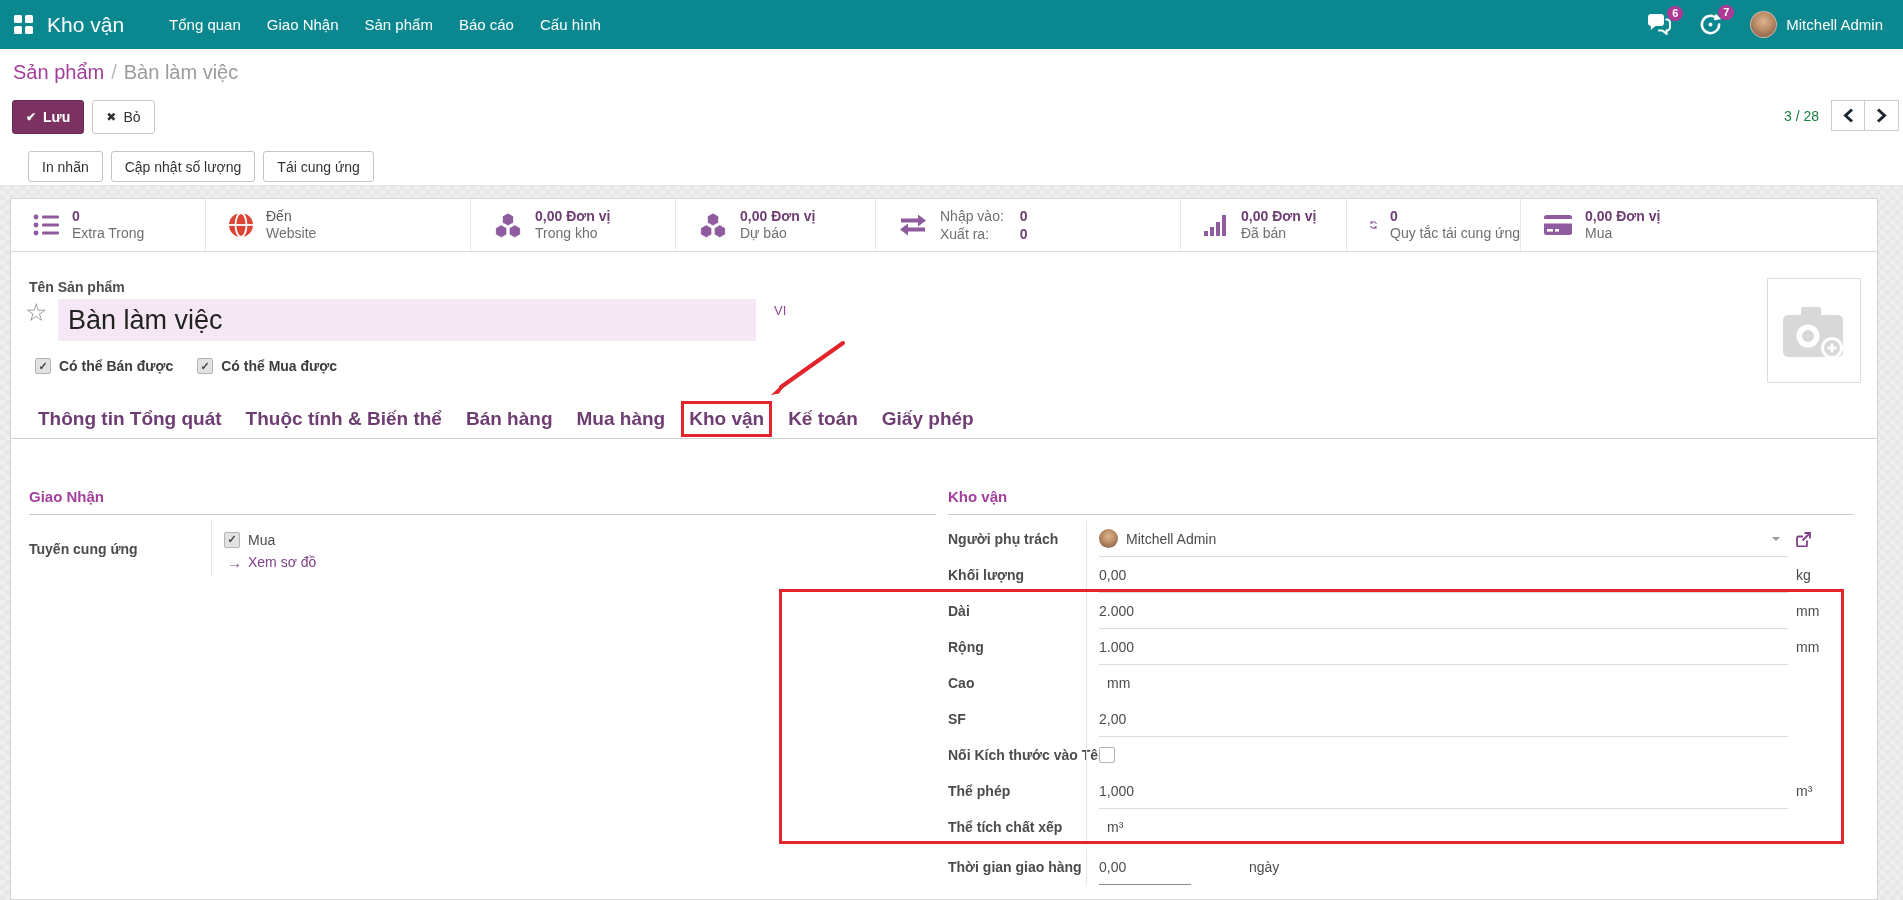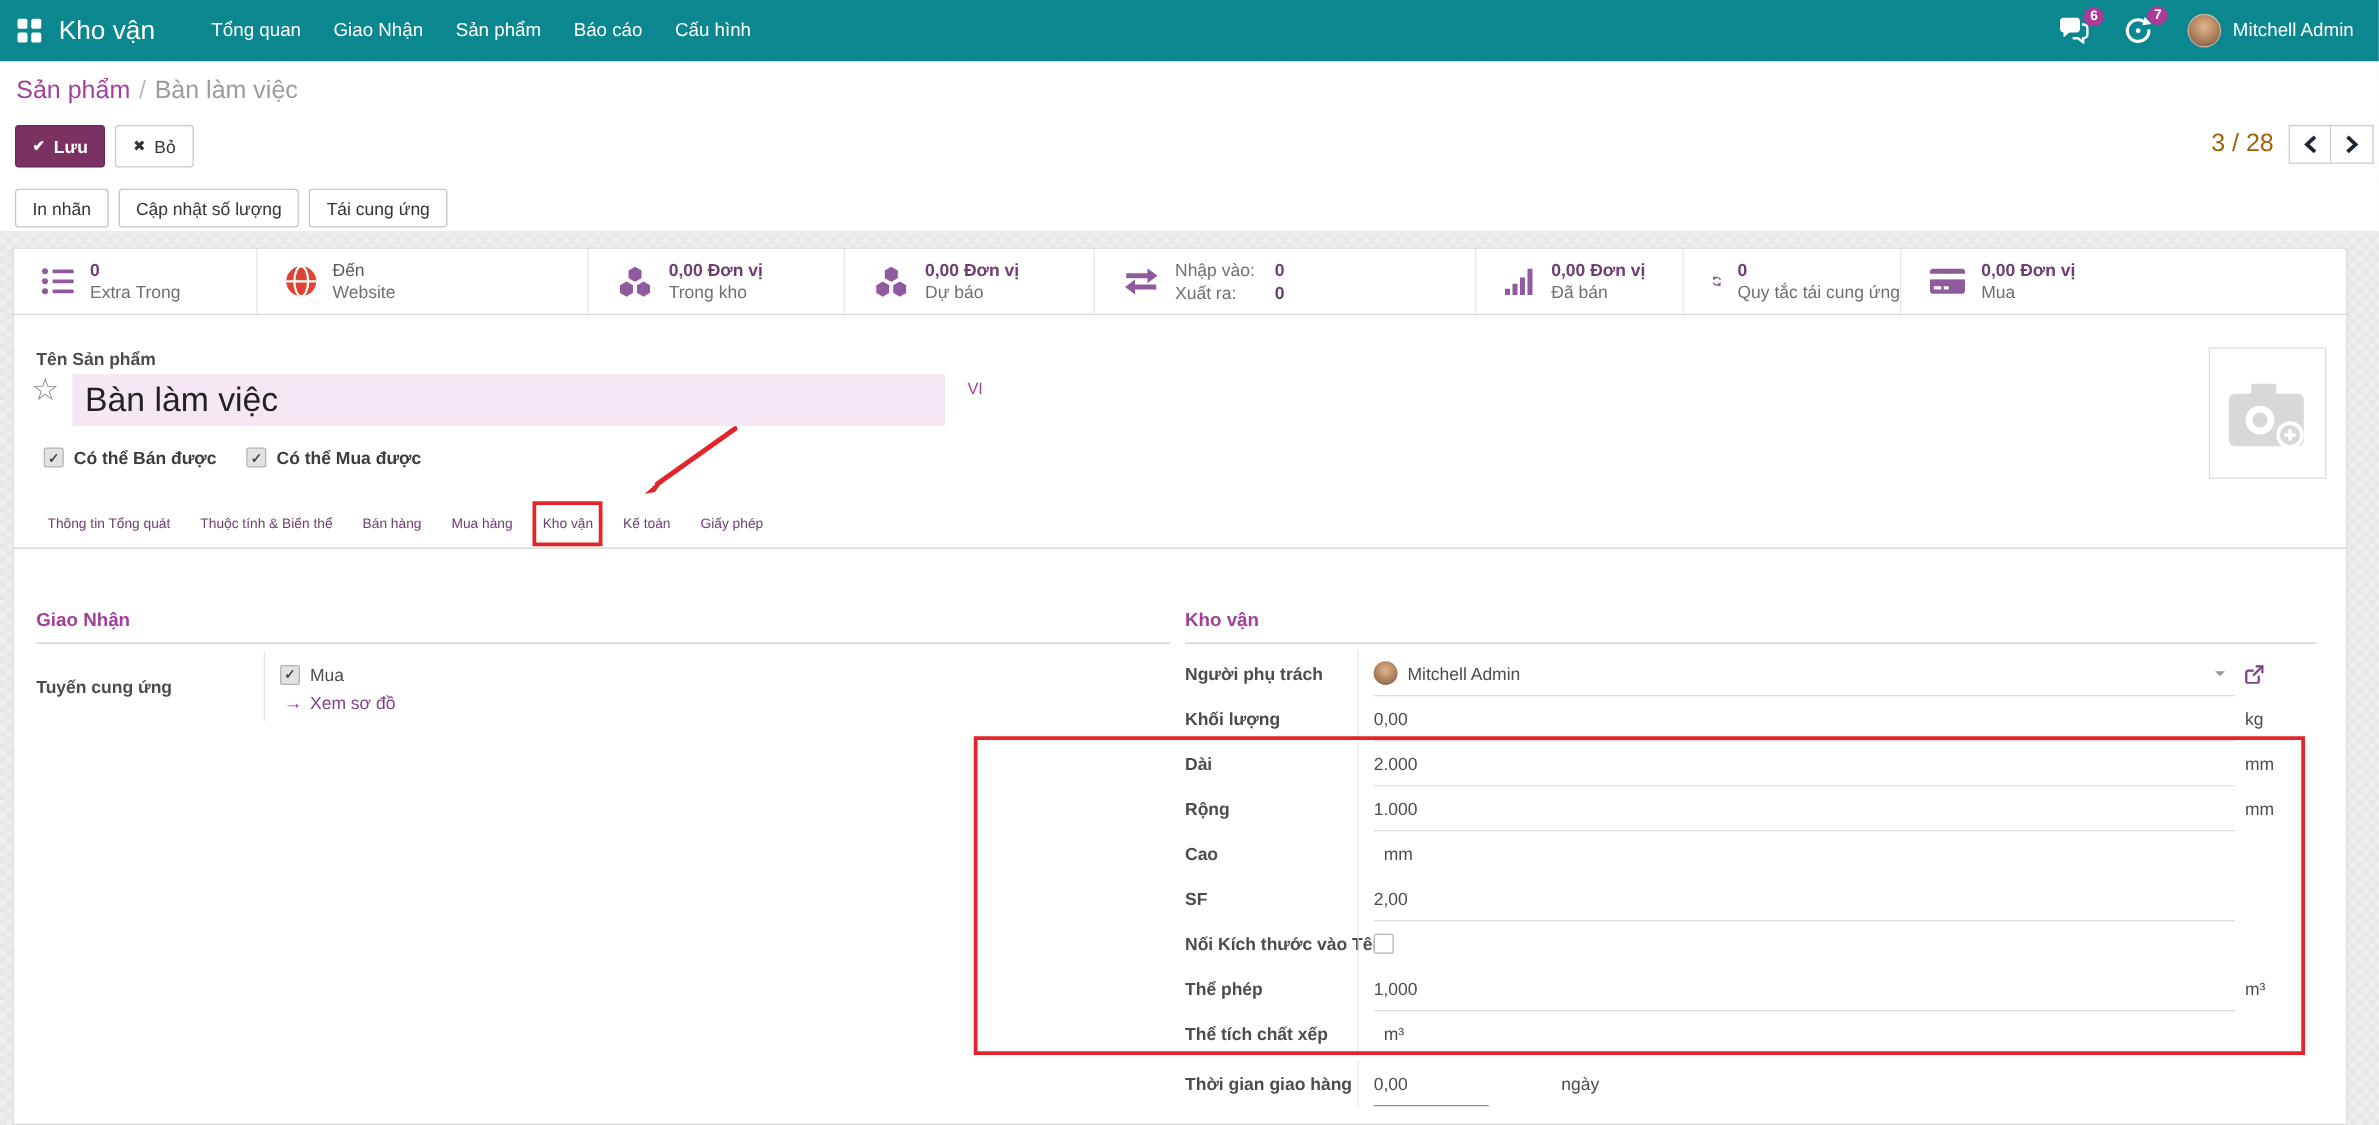--- a/index.html
+++ b/index.html
@@ -28,25 +28,25 @@
   .cpanel{position:absolute;top:49px;left:0;width:100%;height:137px;background:#fff;border-bottom:1px solid #e3e3e3;box-sizing:border-box;z-index:5}
   .breadcrumb{position:absolute;left:13px;top:12px;font-size:20px;white-space:nowrap}
   .bc-parent{color:#a13f9b;cursor:pointer}
   .bc-sep{color:#b9b9b9;margin:0 7px}
   .bc-cur{color:#9b9b9b}
   .btnrow{position:absolute;left:12px;top:51px;display:flex;gap:8px}
   .btn{height:34px;display:inline-flex;align-items:center;gap:7px;padding:0 13px;font-size:14px;border-radius:3px;border:1px solid #c8c8c8;background:#fff;color:#333;cursor:pointer;box-sizing:border-box}
   .btn.primary{background:#7b3162;border-color:#682a53;color:#fff;font-weight:bold}
   .btn .bic{font-size:12px}
   .pager{position:absolute;right:4px;top:51px;display:flex;align-items:center;gap:12px}
-  .pager-count{font-size:20px;color:#a16207}
+  .pager-count{font-size:14px;color:#15803d}
   .pager-btns{display:flex}
   .pbtn{width:34px;height:31px;border:1px solid #ccc;background:#fff;display:flex;align-items:center;justify-content:center;cursor:pointer;box-sizing:border-box}
   .pbtn+.pbtn{border-left:none}
-  .actrow{position:absolute;left:12px;top:102px;display:flex;gap:8px}
+  .actrow{position:absolute;left:28px;top:102px;display:flex;gap:8px}
   .abtn{height:31px;display:inline-flex;align-items:center;padding:0 13px;font-size:14px;border-radius:3px;border:1px solid #c4c4c4;background:#fff;color:#333;cursor:pointer;box-sizing:border-box}
   
   .sheet{position:absolute;left:10px;top:198px;width:1868px;height:702px;background:#fff;border:1px solid #d5d5d5;box-sizing:border-box}
   .strow{position:absolute;top:0;left:0;right:0;height:52px;border-bottom:1px solid #d8d8d8;display:flex}
   .stat{display:flex;align-items:center;padding-left:22px;box-sizing:border-box;border-right:1px solid #e7e7e7;cursor:pointer;gap:12px;flex:0 0 auto}
   .stat.fill{flex:1 1 auto;border-right:none}
   .stxt{display:flex;flex-direction:column;line-height:17px;font-size:14px;white-space:nowrap}
   .sval{color:#6e3d72;font-weight:bold}
   .slab{color:#6f6f6f}
   .stat.plain .sval{color:#5a5a5a;font-weight:normal}
@@ -57,21 +57,21 @@
   .star{position:absolute;left:14px;top:101px;font-size:25px;color:#8a8a8a;cursor:pointer;line-height:1}
   .namefield{position:absolute;left:47px;top:100px;width:698px;height:42px;background:#f5e8f4;display:flex;align-items:center;padding-left:10px;box-sizing:border-box;font-size:27px;color:#222;cursor:text;white-space:nowrap}
   .lang{position:absolute;left:763px;top:104px;font-size:13px;color:#9b4497;cursor:pointer}
   .cbrow{position:absolute;left:24px;top:159px;display:flex;gap:24px;}
   .cbitem{display:flex;gap:8px;align-items:center;font-size:14px;font-weight:bold;color:#3c3c3c;cursor:pointer}
   .cb{width:16px;height:16px;border:1px solid #b3b3b3;border-radius:2px;background:#fff;display:flex;align-items:center;justify-content:center;font-size:11px;color:#4a4a4a;box-sizing:border-box;cursor:pointer;flex:0 0 16px}
   .cb.checked{background:#e4e1e4}
   .cb.checked::after{content:"✓";font-weight:bold}
   
   .tabs{position:absolute;left:0;top:200px;width:100%;height:40px;border-bottom:1px solid #d2d2d2;display:flex;padding-left:15px;box-sizing:border-box}
-  .tab{padding:0 12px;display:flex;align-items:center;font-size:11px;font-weight:normal;color:#6e3d72;cursor:pointer;position:relative;white-space:nowrap}
+  .tab{padding:0 12px;display:flex;align-items:center;font-size:19px;font-weight:bold;color:#6e3d72;cursor:pointer;position:relative;white-space:nowrap}
   .anno-tabbox{position:absolute;left:4px;right:4px;top:2px;bottom:1px;border:3px solid #e3242b;pointer-events:none;z-index:7}
   .anno-arrow{position:absolute;left:-2px;top:-62px;width:176px;height:64px;pointer-events:none;z-index:7}
   
   .imgph{position:absolute;left:1756px;top:79px;width:94px;height:105px;border:1px solid #dcdcdc;display:flex;align-items:center;justify-content:center;cursor:pointer;box-sizing:border-box}
   
   .col{position:absolute;top:290px}
   .col-left{left:18px;width:907px}
   .col-right{left:937px;width:905px}
   .sect-title{font-size:15px;font-weight:bold;color:#a13f9b;line-height:16px;padding-bottom:9px;border-bottom:1px solid #c9c9c9}
   .rows{margin-top:6px}

